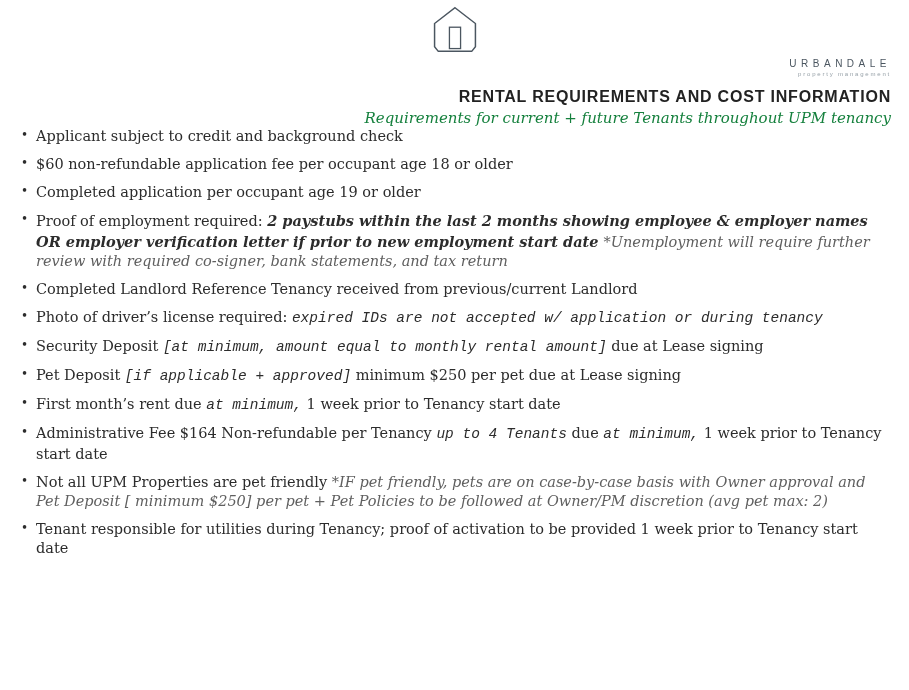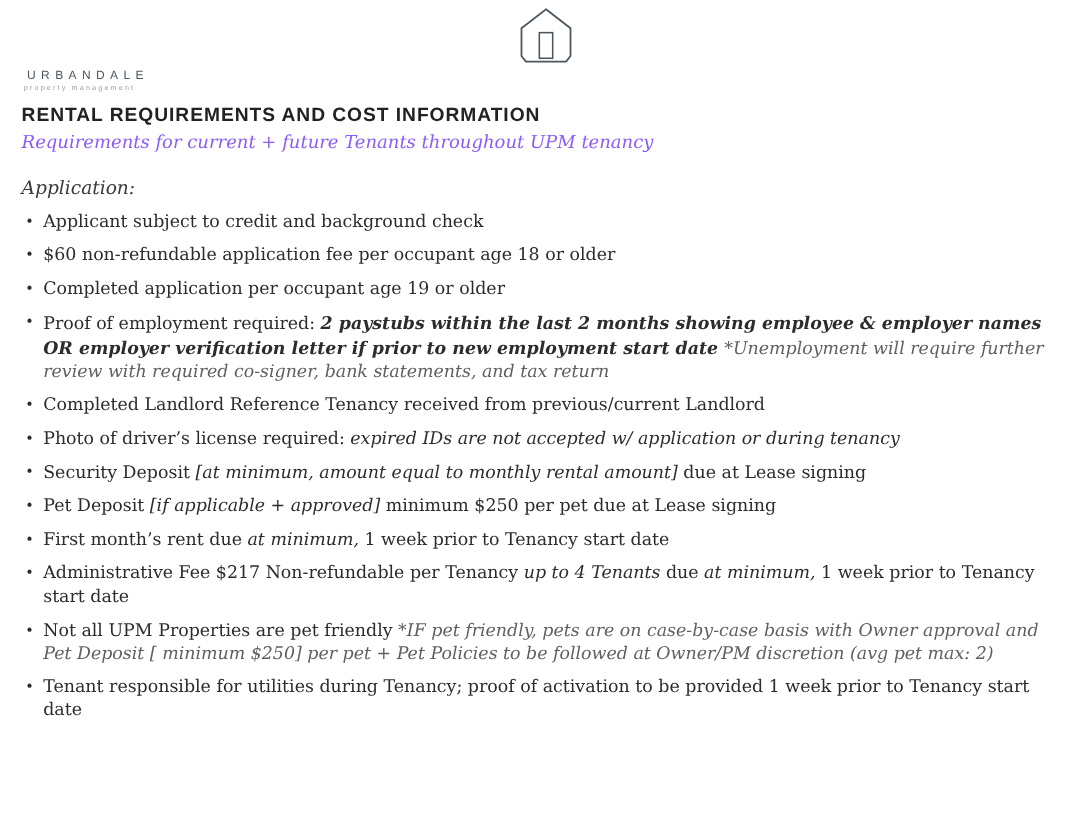--- a/index.html
+++ b/index.html
@@ -11,39 +11,39 @@
   *{margin:0;padding:0;box-sizing:border-box;}
   html,body{background:#ffffff;}
   body{
     width:909px;height:690px;overflow:hidden;
     font-family:"DejaVu Serif", serif;
     color:var(--text);
   }
   .page{width:909px;height:690px;background:#fff;padding:4px 18px 0 18px;}
 
   
-  .masthead{text-align:left;}
+  .masthead{text-align:right;}
   .logo-icon{display:block;margin:0 auto;}
   .wordmark{
     font-family:"Liberation Sans", sans-serif;
     font-size:10px;letter-spacing:4.5px;color:var(--logo);
     margin-top:2px;text-indent:4.5px;
   }
   .tagline{
     font-family:"Liberation Sans", sans-serif;
     font-size:6px;letter-spacing:1.8px;color:var(--tagline);
     margin-top:2px;text-indent:1.8px;
   }
   .doc-title{
     font-family:"Liberation Sans", sans-serif;
     font-weight:bold;font-size:16px;letter-spacing:0.8px;
     color:#222;margin-top:11px;
   }
   .doc-subtitle{
-    font-style:italic;font-size:15px;color:#8b5cf6;
+    font-style:italic;font-size:15px;color:#15803d;
     margin-top:3px;
   }
 
   
   .section-heading{
     font-style:italic;font-size:15.5px;color:#3a3a3a;
     margin-top:21px;margin-bottom:10px;
   }
   ul.bullets{list-style:none;}
   ul.bullets li{
@@ -52,42 +52,41 @@
     margin-bottom:9px;
     font-size:14.5px;
     line-height:1.32;
   }
   .marker{
     position:absolute;left:3px;top:1px;
     font-size:12px;color:var(--text);
   }
   .seg.b{font-weight:normal;}
   .seg.bi{font-weight:bold;font-style:italic;}
-  .seg.i{font-style:italic;}
+  .seg.i{font-style:italic;font-family:Liberation Mono, monospace;}
   .seg.gi{font-style:italic;color:var(--muted);}
   .subline{padding-left:20px;}
 </style>
 </head>
 <body>
 
 <div class="page">
 
   <div class="masthead">
     <svg class="logo-icon" width="52" height="52" viewBox="0 0 56 56" fill="none">
       <path d="M28 4 L50 21 L50 46 L46 51 L10 51 L6 46 L6 21 Z" stroke="#4b5660" stroke-width="1.6" fill="none" stroke-linejoin="miter"></path>
       <rect x="22" y="25" width="12" height="23" stroke="#4b5660" stroke-width="1.4" fill="none"></rect>
     </svg>
     <div class="wordmark">URBANDALE</div>
     <div class="tagline">property management</div>
     <div class="doc-title">RENTAL REQUIREMENTS AND COST INFORMATION</div>
     <div class="doc-subtitle">Requirements for current + future Tenants throughout UPM tenancy</div>
   </div>
 
   <div>
-    <div class="section-heading">Application:</div>
     <ul class="bullets">
       <li>
         <span class="marker">•</span>
         <div><span class="seg b">Applicant subject to credit and background check</span></div>
       </li>
       <li>
         <span class="marker">•</span>
         <div><span class="seg b">$60 non-refundable application fee per occupant age 18 or older</span></div>
       </li>
       <li>
@@ -118,21 +117,21 @@
       <li>
         <span class="marker">•</span>
         <div><span class="seg b">Pet Deposit </span><span class="seg i">[if applicable + approved]</span><span class="seg b"> minimum $250 per pet due at Lease signing</span></div>
       </li>
       <li>
         <span class="marker">•</span>
         <div><span class="seg b">First month’s rent due </span><span class="seg i">at minimum,</span><span class="seg b"> 1 week prior to Tenancy start date</span></div>
       </li>
       <li>
         <span class="marker">•</span>
-        <div><span class="seg b">Administrative Fee $217 Non-refundable per Tenancy </span><span class="seg i">up to 4 Tenants</span><span class="seg b"> due </span><span class="seg i">at minimum,</span><span class="seg b"> 1 week prior to Tenancy start date</span></div>
+        <div><span class="seg b">Administrative Fee $164 Non-refundable per Tenancy </span><span class="seg i">up to 4 Tenants</span><span class="seg b"> due </span><span class="seg i">at minimum,</span><span class="seg b"> 1 week prior to Tenancy start date</span></div>
       </li>
       <li>
         <span class="marker">•</span>
         <div><span class="seg b">Not all UPM Properties are pet friendly </span><span class="seg gi">*IF pet friendly, pets are on case-by-case basis with Owner approval and Pet Deposit [ minimum $250] per pet + Pet Policies to be followed at Owner/PM discretion (avg pet max: 2)</span></div>
       </li>
       <li>
         <span class="marker">•</span>
         <div><span class="seg b">Tenant responsible for utilities during Tenancy; proof of activation to be provided 1 week prior to Tenancy start date</span></div>
       </li>
       <li>

